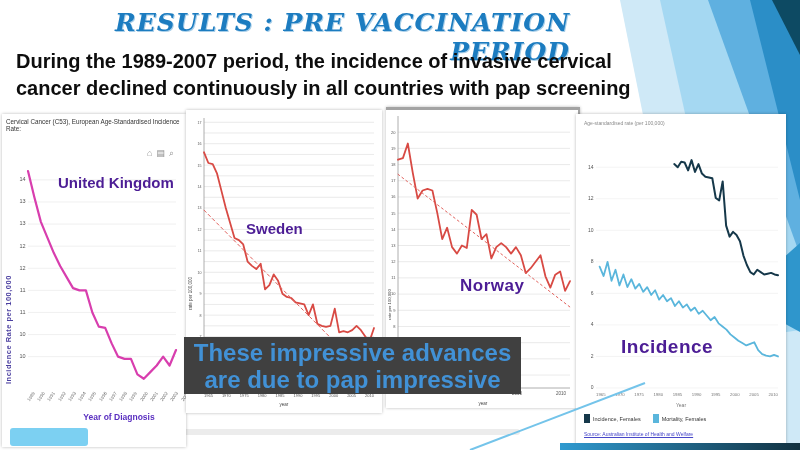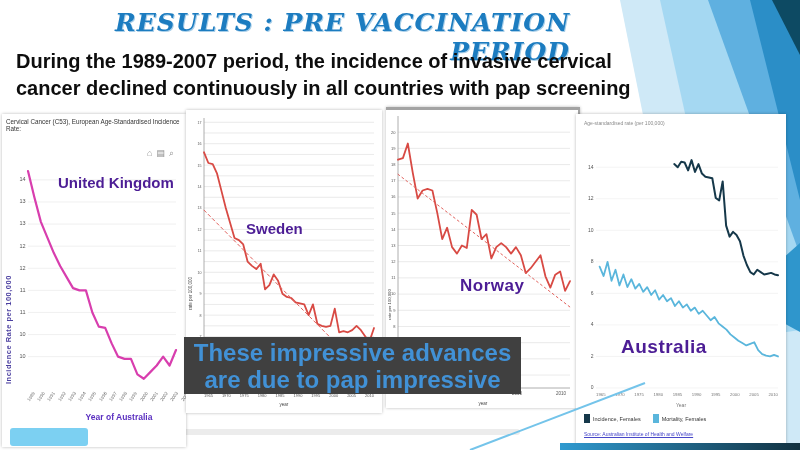--- a/index.html
+++ b/index.html
@@ -142,21 +142,21 @@
         <span>1999</span>
         <span>2000</span>
         <span>2001</span>
         <span>2002</span>
         <span>2003</span>
         <span>2004</span>
         <span>2005</span>
         <span>2006</span>
         <span>2007</span>
       </div>
-    <div class="xcap" id="uk-xcap">Year of Australia</div>
+    <div class="xcap" id="uk-xcap">Year of Diagnosis</div>
   </div>
 
   <div class="card" id="sweden-card">
     <div class="ylab" id="sw-ylab">rate per 100,000</div>
     <svg class="plot" id="sw-plot" width="170" height="270" viewBox="0 0 170 270">
         <line x1="0" x2="170" y1="4.285714285714278" y2="4.285714285714278" stroke="#dcdcdc" stroke-width="0.6"></line>
         <text x="-2.5" y="5.685714285714278" font-size="3.6" fill="#555" text-anchor="end" font-family="Liberation Sans, sans-serif">17</text>
         <line x1="0" x2="170" y1="14.999999999999972" y2="14.999999999999972" stroke="#dcdcdc" stroke-width="0.6"></line>
         <line x1="0" x2="170" y1="25.714285714285722" y2="25.714285714285722" stroke="#dcdcdc" stroke-width="0.6"></line>
         <text x="-2.5" y="27.11428571428572" font-size="3.6" fill="#555" text-anchor="end" font-family="Liberation Sans, sans-serif">16</text>
@@ -276,21 +276,21 @@
         <text x="-2.5" y="152.78461538461536" font-size="5" fill="#555" text-anchor="end" font-family="Liberation Sans, sans-serif">6</text>
         <line x1="0" x2="182" y1="182.9230769230769" y2="182.9230769230769" stroke="#ededed" stroke-width="0.6"></line>
         <text x="-2.5" y="184.3230769230769" font-size="5" fill="#555" text-anchor="end" font-family="Liberation Sans, sans-serif">4</text>
         <line x1="0" x2="182" y1="214.46153846153845" y2="214.46153846153845" stroke="#ededed" stroke-width="0.6"></line>
         <text x="-2.5" y="215.86153846153846" font-size="5" fill="#555" text-anchor="end" font-family="Liberation Sans, sans-serif">2</text>
         <line x1="0" x2="182" y1="246" y2="246" stroke="#ededed" stroke-width="0.6"></line>
         <text x="-2.5" y="247.4" font-size="5" fill="#555" text-anchor="end" font-family="Liberation Sans, sans-serif">0</text>
         <polyline points="78.26,22.08 81.72,25.23 85.18,19.71 88.63,20.50 92.09,28.38 95.55,18.13 99.01,29.96 102.47,22.08 105.92,31.54 109.38,34.69 112.84,35.48 116.30,36.27 119.76,55.98 123.21,58.35 126.67,39.42 130.13,83.58 133.59,94.62 137.05,89.88 140.50,93.04 143.96,99.35 147.42,113.54 150.88,123.00 154.34,130.10 157.79,132.46 161.25,127.73 164.71,130.10 168.17,132.46 171.63,131.67 175.08,130.88 178.54,132.46 182.00,133.25" fill="none" stroke="#16384a" stroke-width="2" stroke-linejoin="round" stroke-linecap="round"></polyline>
         <polyline points="3.64,124.58 7.60,134.04 11.57,119.85 15.53,138.77 19.49,127.73 23.46,143.50 27.42,132.46 31.38,145.08 35.35,137.19 39.31,146.65 43.28,141.92 47.24,149.81 51.20,145.08 55.17,152.96 59.13,148.23 63.09,157.69 67.06,152.96 71.02,159.27 74.98,156.12 78.95,164.00 82.91,159.27 86.87,165.58 90.84,162.42 94.80,168.73 98.77,165.58 102.73,171.88 106.69,168.73 110.66,173.46 114.62,178.19 118.58,175.04 122.55,181.35 126.51,184.50 130.47,187.65 134.44,192.38 138.40,195.54 142.36,198.69 146.33,201.06 150.29,203.42 154.26,201.85 158.22,200.27 162.18,208.15 166.15,212.10 170.11,213.67 174.07,214.46 178.04,212.88 182.00,214.46" fill="none" stroke="#5ab6dc" stroke-width="1.8" stroke-linejoin="round" stroke-linecap="round"></polyline>
       </svg>
-    <div class="country" id="au-country">Australia</div>
+    <div class="country" id="au-country">Incidence</div>
     <div class="xticks" id="au-xticks">
         <span>1965</span>
         <span>1970</span>
         <span>1975</span>
         <span>1980</span>
         <span>1985</span>
         <span>1990</span>
         <span>1995</span>
         <span>2000</span>
         <span>2005</span>

